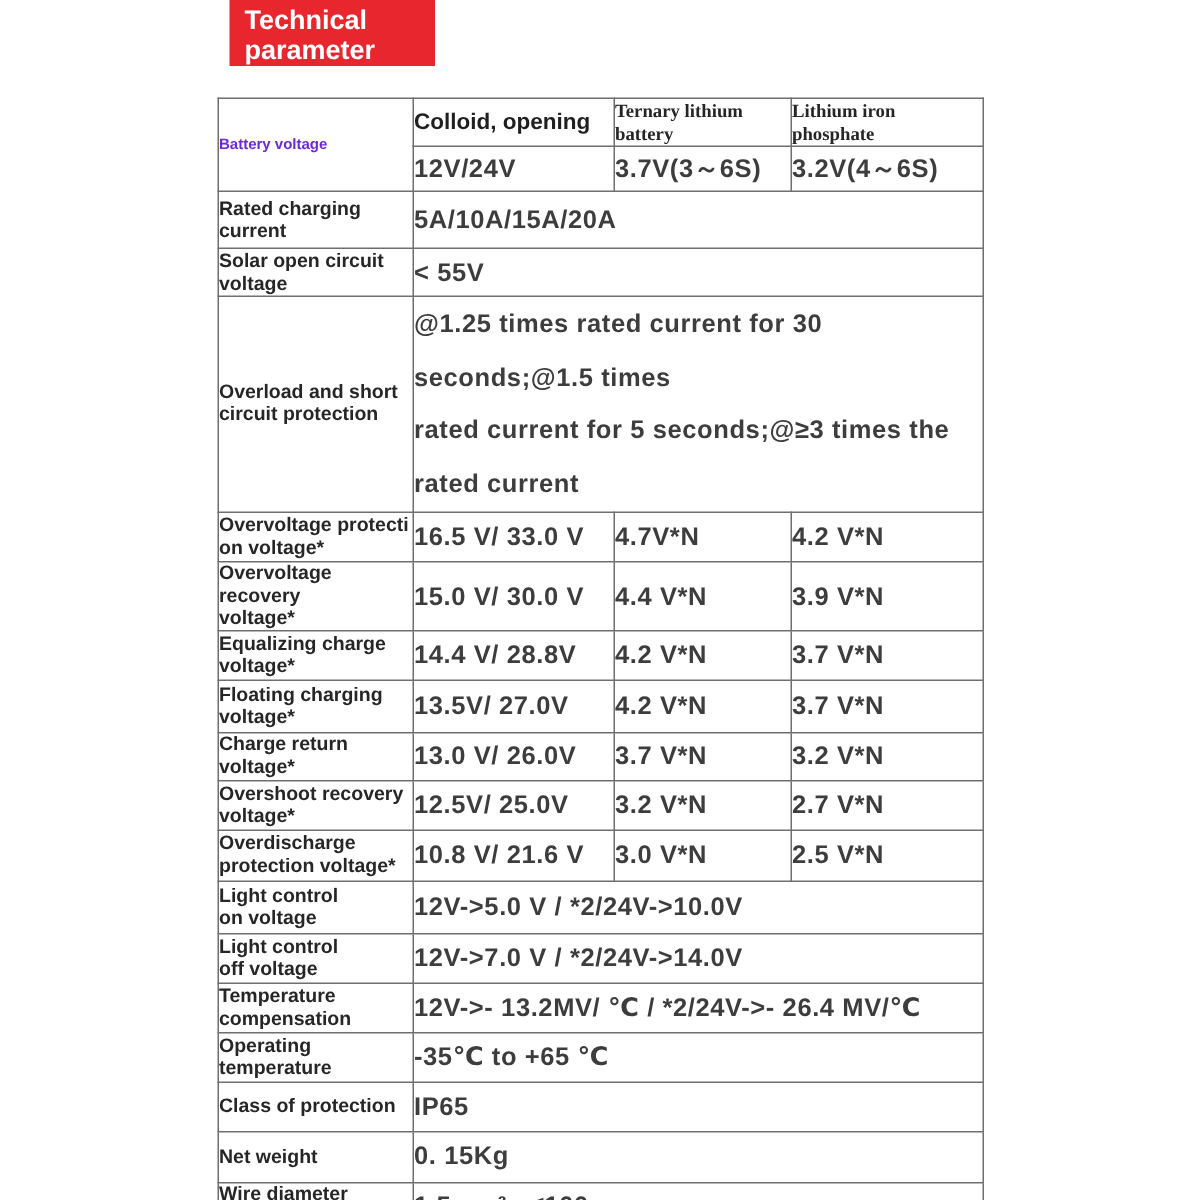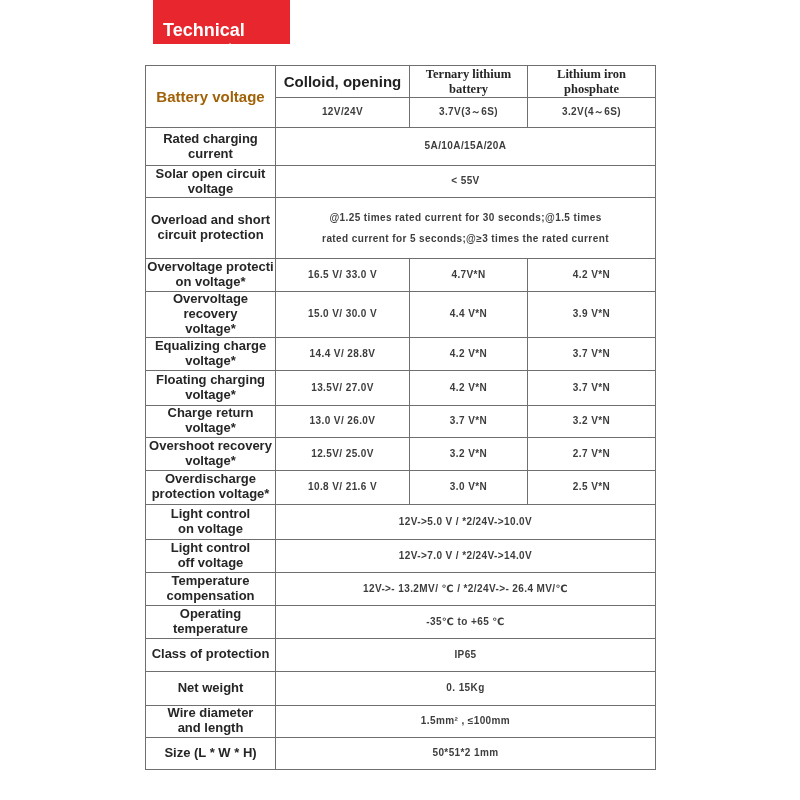--- a/index.html
+++ b/index.html
@@ -3,37 +3,37 @@
 <meta charset="utf-8">
 <style>
   html,body{margin:0;padding:0;background:#ffffff;}
   .page{
     position:relative;width:800px;height:800px;background:#ffffff;
     font-family:"Liberation Sans","DejaVu Sans",sans-serif;overflow:hidden;
   }
   .banner{
     position:absolute;left:153px;top:0;width:137px;height:44px;
     background:#e8262d;color:#ffffff;font-weight:bold;font-size:18px;
-    line-height:20px;padding:20px 0 0 10px;box-sizing:border-box;
+    line-height:20px;padding:3px 0 0 10px;box-sizing:border-box;
     white-space:pre-line;
   }
   table.params{
     position:absolute;left:145px;top:65px;width:510px;
     border-collapse:collapse;table-layout:fixed;
   }
   .params td{
-    border:1.5px solid #6f6f6f;text-align:center;vertical-align:middle;
+    border:1.5px solid #6f6f6f;vertical-align:middle;
     font-weight:bold;white-space:pre-line;padding:0;overflow:hidden;
   }
   .lbl{font-size:13px;color:#262626;line-height:1.15;}
-  .val{font-size:10px;color:#3d3d3d;letter-spacing:0.4px;line-height:1.25;}
+  .val{font-size:17px;color:#3d3d3d;letter-spacing:0.4px;line-height:1.25;}
   .val-tall{line-height:2.1;}
   .hdr-name{font-size:12.5px;color:#262626;line-height:1.2;font-family:Liberation Serif, serif;}
   .hdr-big{font-size:15px;color:#1f1f1f;}
-  .batt{font-size:15px;color:#a16207;}
+  .batt{font-size:10px;color:#6d28d9;}
   .footnote{
     position:absolute;left:135px;top:765px;font-size:16.5px;
     font-weight:bold;color:#141414;
   }
 </style>
 </head>
 <body>
 
 <div class="page">
 

